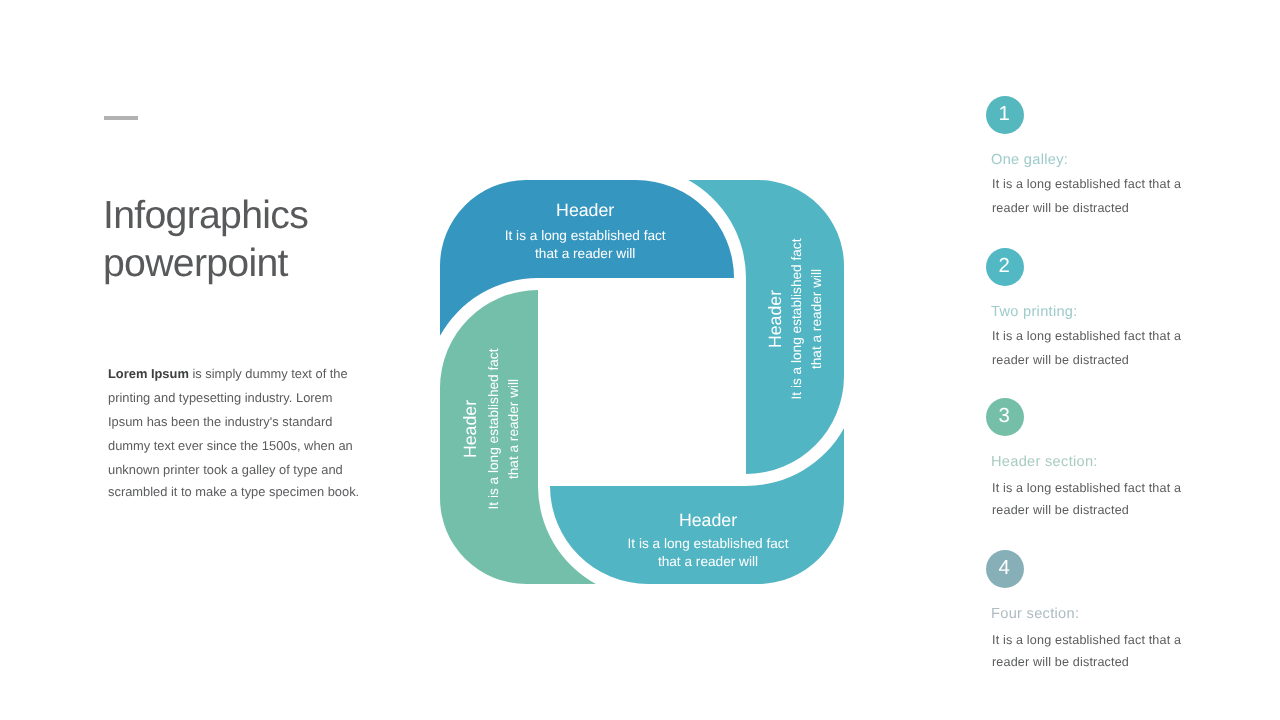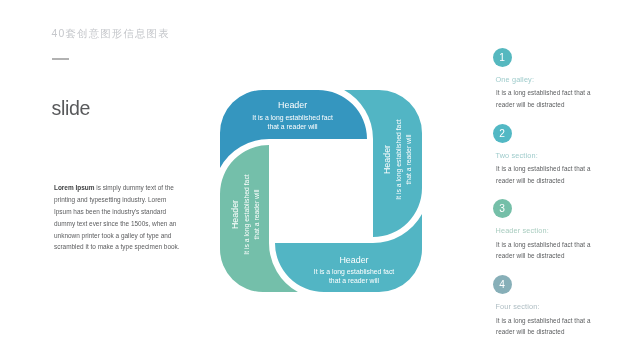--- a/index.html
+++ b/index.html
@@ -50,25 +50,25 @@
     position:absolute;left:4px;top:39.5px;width:120px;
     font-size:6.3px;line-height:11.5px;color:#5a5c5e;letter-spacing:0.08px;
     white-space:nowrap;
   }
 </style>
 </head>
 <body>
 
 <div id="slide">
 
-  <div class="kicker">40套创意图形信息图表</div>
   <div class="rule"></div>
 
   <div class="bigtitle">
-    <div>slide</div>
+    <div>Infographics</div>
+    <div>powerpoint</div>
   </div>
 
   <div class="para">
     <div><b>Lorem Ipsum</b><span> is simply dummy text of the</span></div>
     <div>printing and typesetting industry. Lorem</div>
     <div>Ipsum has been the industry's standard</div>
     <div>dummy text ever  since the 1500s, when an</div>
     <div>unknown printer took a galley of type and</div>
     <div>scrambled it to make a type specimen book.</div>
   </div>
@@ -104,21 +104,21 @@
       <div class="sect" style="top: 47.7px;">
         <div class="badge" style="background: rgb(85, 184, 191);">1</div>
         <div class="sect-title" style="color: rgb(158, 203, 203);">One galley:</div>
         <div class="sect-body">
           <div>It is a long established fact that a</div>
           <div>reader will be distracted</div>
         </div>
       </div>
       <div class="sect" style="top: 123.8px;">
         <div class="badge" style="background: rgb(82, 184, 196);">2</div>
-        <div class="sect-title" style="color: rgb(158, 203, 203);">Two section:</div>
+        <div class="sect-title" style="color: rgb(158, 203, 203);">Two printing:</div>
         <div class="sect-body">
           <div>It is a long established fact that a</div>
           <div>reader will be distracted</div>
         </div>
       </div>
       <div class="sect" style="top: 199.3px;">
         <div class="badge" style="background: rgb(117, 191, 168);">3</div>
         <div class="sect-title" style="color: rgb(168, 204, 191);">Header section:</div>
         <div class="sect-body">
           <div>It is a long established fact that a</div>

